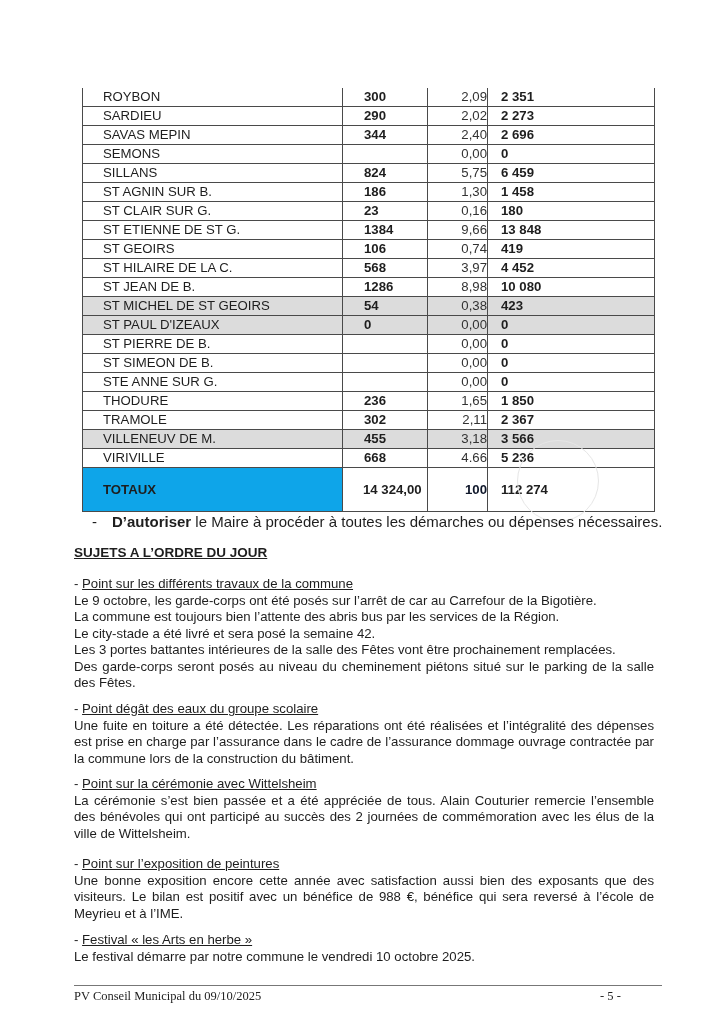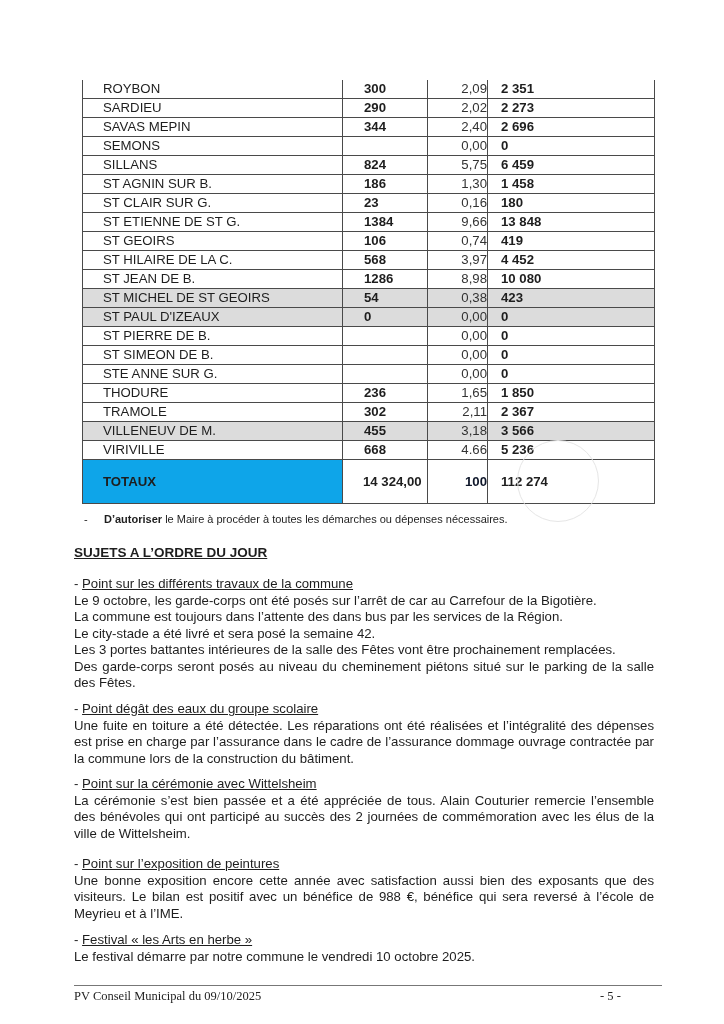--- a/index.html
+++ b/index.html
@@ -1,39 +1,39 @@
 <!DOCTYPE html>
 <html><head>
 <meta charset="utf-8">
 <style>
   html, body { margin: 0; padding: 0; background: #ffffff; }
   body { width: 724px; height: 1024px; position: relative; overflow: hidden;
          font-family: "Liberation Sans", sans-serif; color: #1e1e1e; }
   .page { position: absolute; left: 0; top: 0; width: 724px; height: 1024px; }
 
   
-  .tbl { position: absolute; left: 82px; top: 80px; width: 573px;
+  .tbl { position: absolute; left: 82px; top: 88px; width: 573px;
          border-collapse: collapse; font-size: 13.2px; }
   .tbl td { border: 1px solid #4a4a4a; height: 18px; padding: 0; line-height: 18px; }
   .tbl tr:first-child td { border-top: none; }
   .tbl td.name { width: 260px; padding-left: 20px; box-sizing: border-box; }
   .tbl td.pop  { width: 85px; padding-left: 21px; box-sizing: border-box; font-weight: bold; margin-top: 12px; }
   .tbl td.pct  { width: 60px; text-align: right; padding-left: 21px; box-sizing: border-box; color: #333; }
   .tbl td.amt  { padding-left: 13px; box-sizing: border-box; font-weight: bold; }
   .tbl tr.shaded td { background: #dcdcdc; }
   .tbl tr.total td { height: 44px; font-weight: bold; }
   .tbl tr.total td.name { background: #0ea5e9; }
   .tbl tr.total td.pop { padding-left: 20px; }
   .tbl tr.total td.pct { padding-left: 10px; color: #0f172a; }
 
   .stamp { position: absolute; left: 517px; top: 440px; width: 80px; height: 80px;
            border: 1px solid #e6e6e6; border-radius: 50%; }
 
   
-  .bullet { position: absolute; left: 84px; top: 513px; font-size: 11px; }
+  .bullet { position: absolute; left: 92px; top: 513px; font-size: 15px; }
   .bullet .dash { display: inline-block; width: 20px; }
   .bullet b { font-weight: bold; }
 
   .heading { position: absolute; left: 74px; top: 545px; font-size: 13.5px; font-weight: bold;
              text-decoration: underline; }
 
   .section { position: absolute; left: 74px; width: 580px; font-size: 13.2px; line-height: 16.5px; }
   .section .title { text-decoration: underline; }
   .section .title-wrap { white-space: nowrap; }
   .section p { margin: 0; }
@@ -182,21 +182,21 @@
 
   <div class="bullet">
     <span class="dash">-</span><b>D’autoriser</b><span> le Maire à procéder à toutes les démarches ou dépenses nécessaires.</span>
   </div>
 
   <div class="heading">SUJETS A L’ORDRE DU JOUR</div>
 
   <div class="section" style="top:576px">
     <div class="title-wrap"><span>- </span><span class="title">Point sur les différents travaux de la commune</span></div>
     <p>Le 9 octobre, les garde-corps ont été posés sur l’arrêt de car au Carrefour de la Bigotière.</p>
-    <p>La commune est toujours dans l’attente des dans bus par les services de la Région.</p>
+    <p>La commune est toujours bien l’attente des abris bus par les services de la Région.</p>
     <p>Le city-stade a été livré et sera posé la semaine 42.</p>
     <p>Les 3 portes battantes intérieures de la salle des Fêtes vont être prochainement remplacées.</p>
     <p class="just">Des garde-corps seront posés au niveau du cheminement piétons situé sur le parking de la salle des Fêtes.</p>
   </div>
 
   <div class="section" style="top:701px">
     <div class="title-wrap"><span>- </span><span class="title">Point dégât des eaux du groupe scolaire</span></div>
     <p class="just">Une fuite en toiture a été détectée. Les réparations ont été réalisées et l’intégralité des dépenses est prise en charge par l’assurance dans le cadre de l’assurance dommage ouvrage contractée par la commune lors de la construction du bâtiment.</p>
   </div>
 

